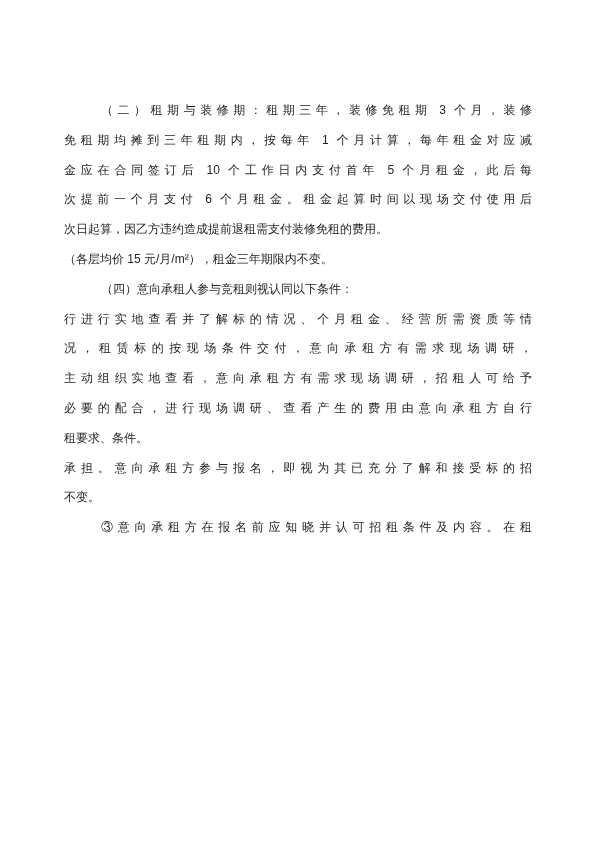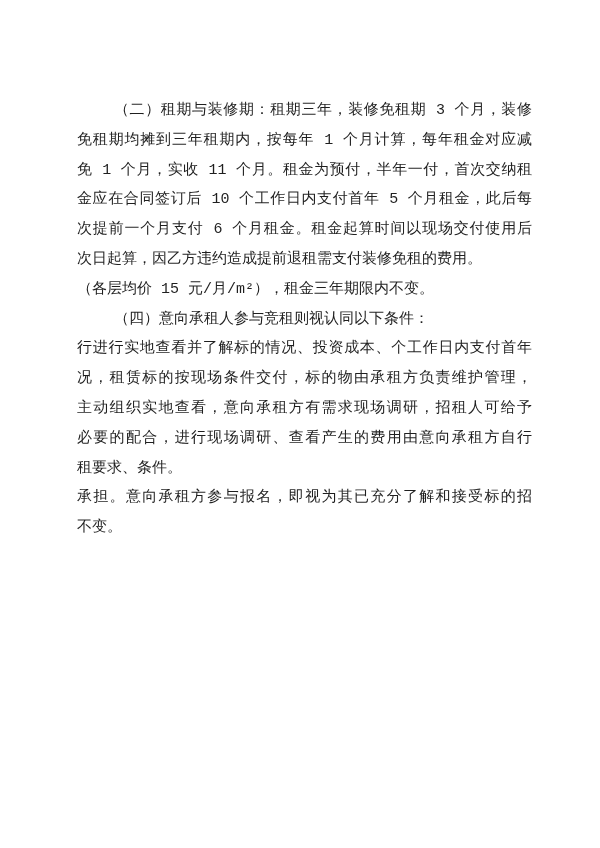--- a/index.html
+++ b/index.html
@@ -18,64 +18,63 @@
     position: absolute;
     left: 64px;
     top: 96px;
     width: 468px;
   }
   .paragraph {
     margin: 0;
     padding: 0;
   }
   .line {
-    font-family: Liberation Mono, monospace;
-    font-size: 15px;
+    font-family: Liberation Sans, sans-serif;
+    font-size: 12px;
     line-height: 29.8px;
     color: #1f1f1f;
     text-align: justify;
     text-align-last: justify;
     text-justify: inter-character;
     height: 29.8px;
     overflow: visible;
-    margin-left: 13px;
   }
   .line.first {
     padding-left: 37px;
   }
   .line.end {
     text-align-last: left;
   }
 </style>
 </head>
 <body>
 
 <div class="page">
   <div class="doc-body">
       <div class="paragraph">
         <div class="line first">（二）租期与装修期：租期三年，装修免租期 3 个月，装修</div>
         <div class="line">免租期均摊到三年租期内，按每年 1 个月计算，每年租金对应减</div>
-        <div class="line">免 1 个月，实收 11 个月。租金为预付，半年一付，首次交纳租</div>
         <div class="line">金应在合同签订后 10 个工作日内支付首年 5 个月租金，此后每</div>
         <div class="line">次提前一个月支付 6 个月租金。租金起算时间以现场交付使用后</div>
         <div class="line end">次日起算，因乙方违约造成提前退租需支付装修免租的费用。</div>
       </div>
       <div class="paragraph">
         <div class="line end">（各层均价 15 元/月/m²），租金三年期限内不变。</div>
       </div>
       <div class="paragraph">
         <div class="line first end">（四）意向承租人参与竞租则视认同以下条件：</div>
       </div>
       <div class="paragraph">
-        <div class="line">行进行实地查看并了解标的情况、投资成本、个工作日内支付首年</div>
-        <div class="line">况，租赁标的按现场条件交付，标的物由承租方负责维护管理，</div>
+        <div class="line">行进行实地查看并了解标的情况、个月租金、经营所需资质等情</div>
+        <div class="line">况，租赁标的按现场条件交付，意向承租方有需求现场调研，</div>
         <div class="line">主动组织实地查看，意向承租方有需求现场调研，招租人可给予</div>
         <div class="line">必要的配合，进行现场调研、查看产生的费用由意向承租方自行</div>
         <div class="line end">租要求、条件。</div>
         <div class="line">承担。意向承租方参与报名，即视为其已充分了解和接受标的招</div>
       </div>
       <div class="paragraph">
         <div class="line end">不变。</div>
       </div>
       <div class="paragraph">
+        <div class="line first">③意向承租方在报名前应知晓并认可招租条件及内容。在租</div>
       </div>
     </div>
 </div>
 
 </body></html>

